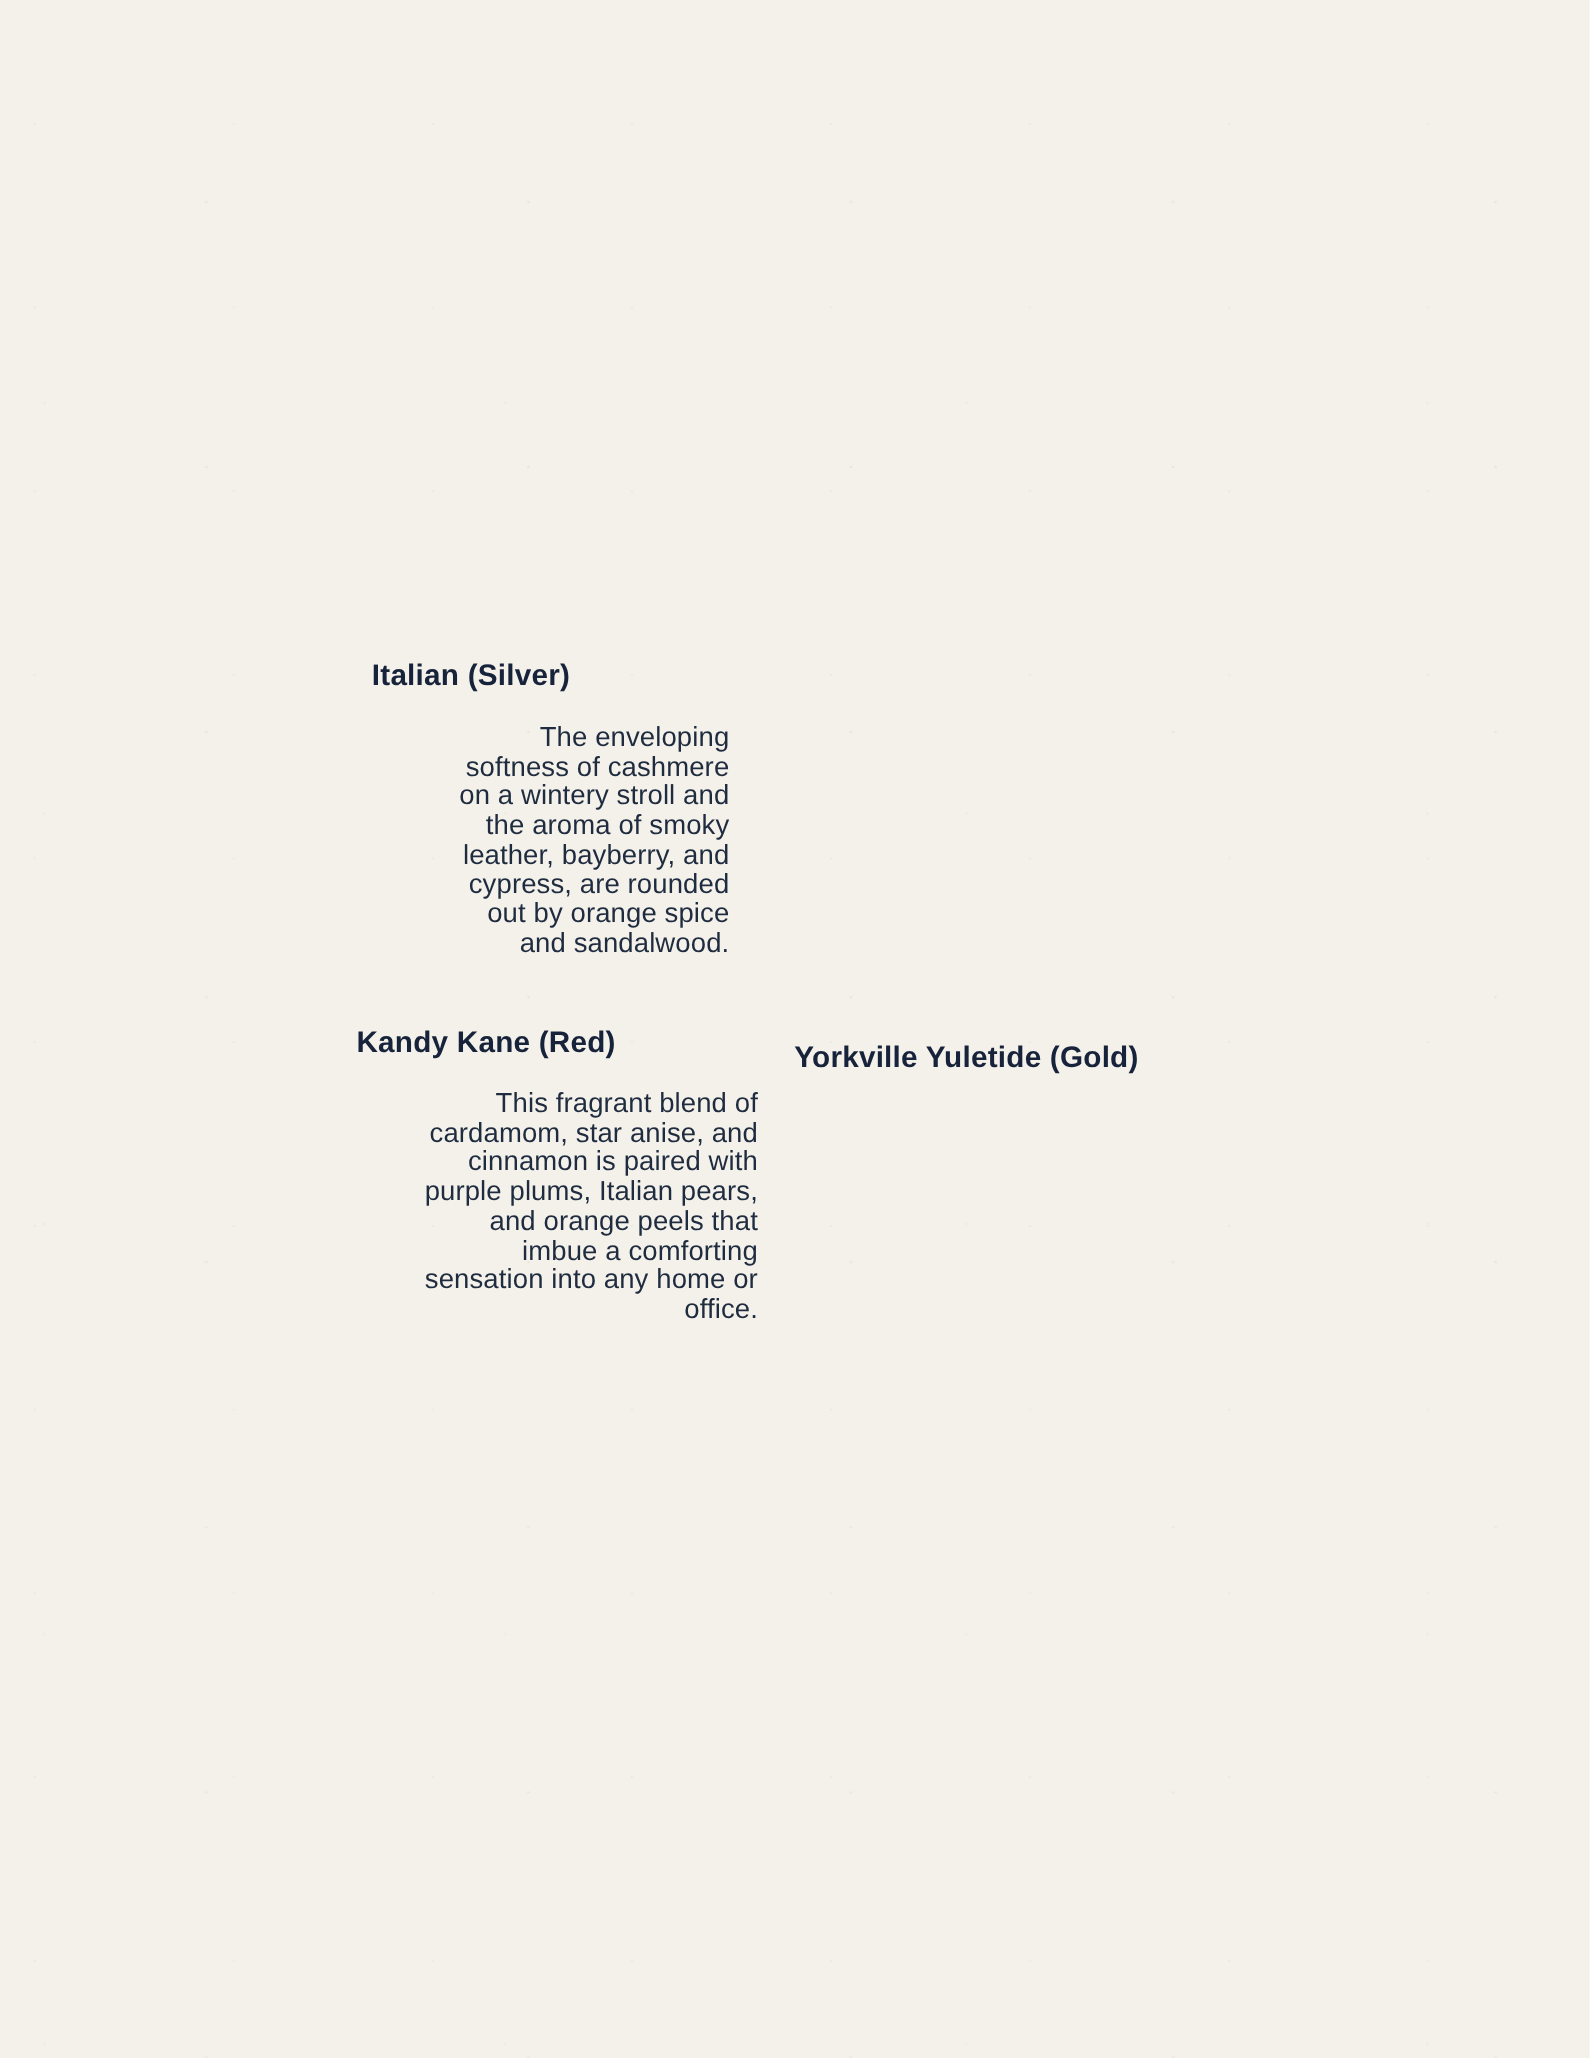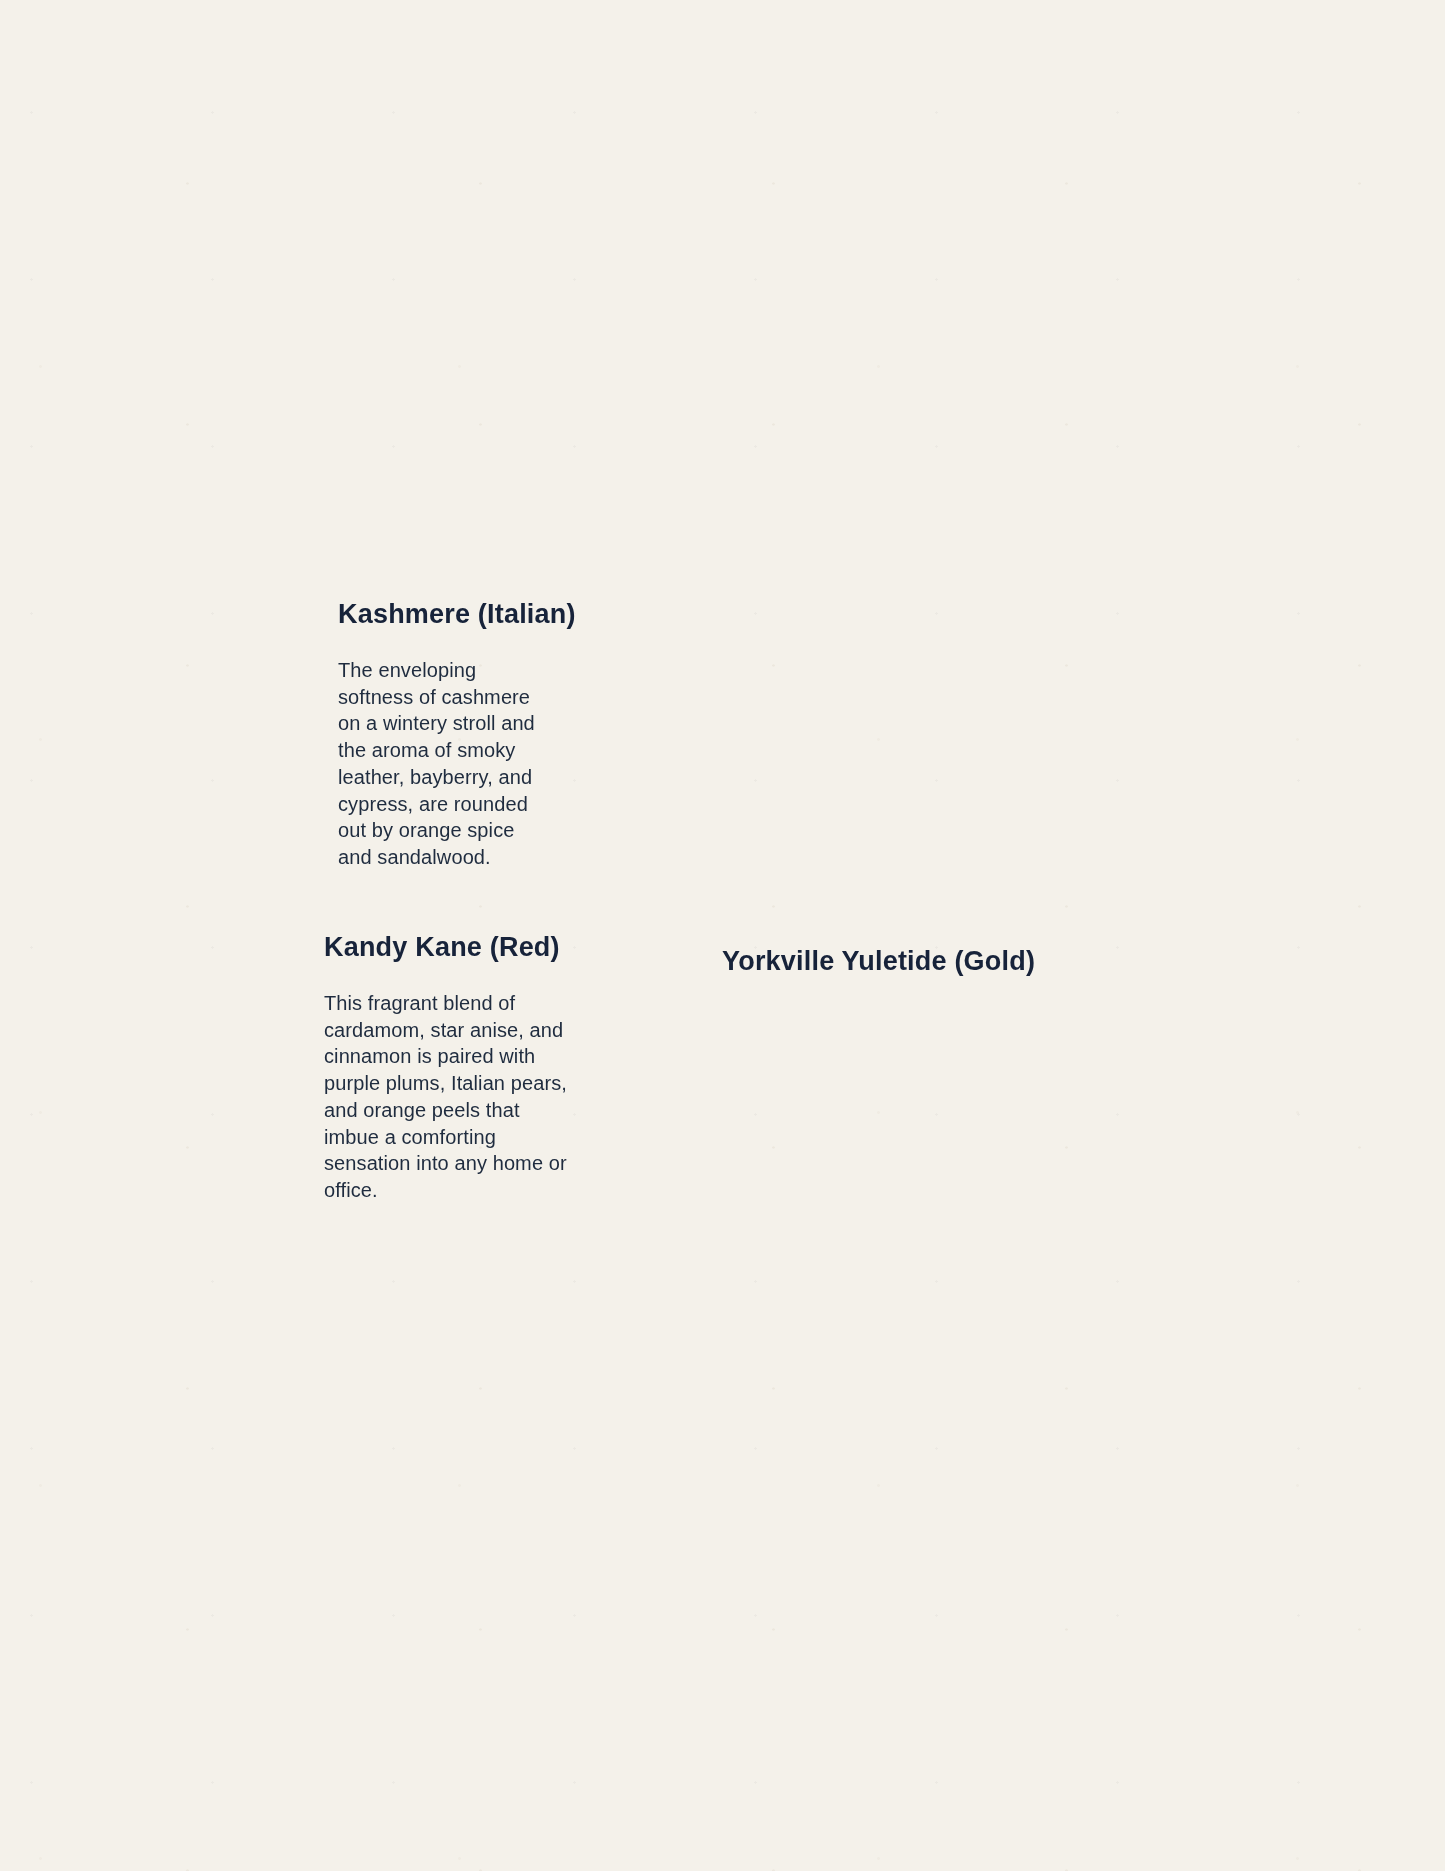--- a/index.html
+++ b/index.html
@@ -38,38 +38,39 @@
   .scent .scent-name {
     margin: 0;
     font-size: 27px;
     font-weight: 700;
     line-height: 32px;
     letter-spacing: 0.2px;
     color: var(--heading-text);
   }
   .scent .scent-description {
     margin: 27px 0 0 0;
-    font-size: 20px;
+    font-size: 25px;
     font-weight: 400;
     line-height: 26.7px;
     letter-spacing: 0.1px;
     white-space: pre-line;
+    text-align: right;
   }
   .scent-kashmere  { left: 338px; top: 598px; width: 325px; }
   .scent-klassic   { left: 697px; top: 598px; width: 335px; }
   .scent-kandykane { left: 324px; top: 931px; width: 365px; }
   .scent-yorkville { left: 722px; top: 929px; width: 355px; margin-top: 16px; }
 </style>
 </head>
 <body>
 
 <div class="page">
 
   <section class="scent scent-kashmere">
-    <h3 class="scent-name">Kashmere (Italian)</h3>
+    <h3 class="scent-name">Italian (Silver)</h3>
     <p class="scent-description">The enveloping
 softness of cashmere
 on a wintery stroll and
 the aroma of smoky
 leather, bayberry, and
 cypress, are rounded
 out by orange spice
 and sandalwood.</p>
   </section>
 

